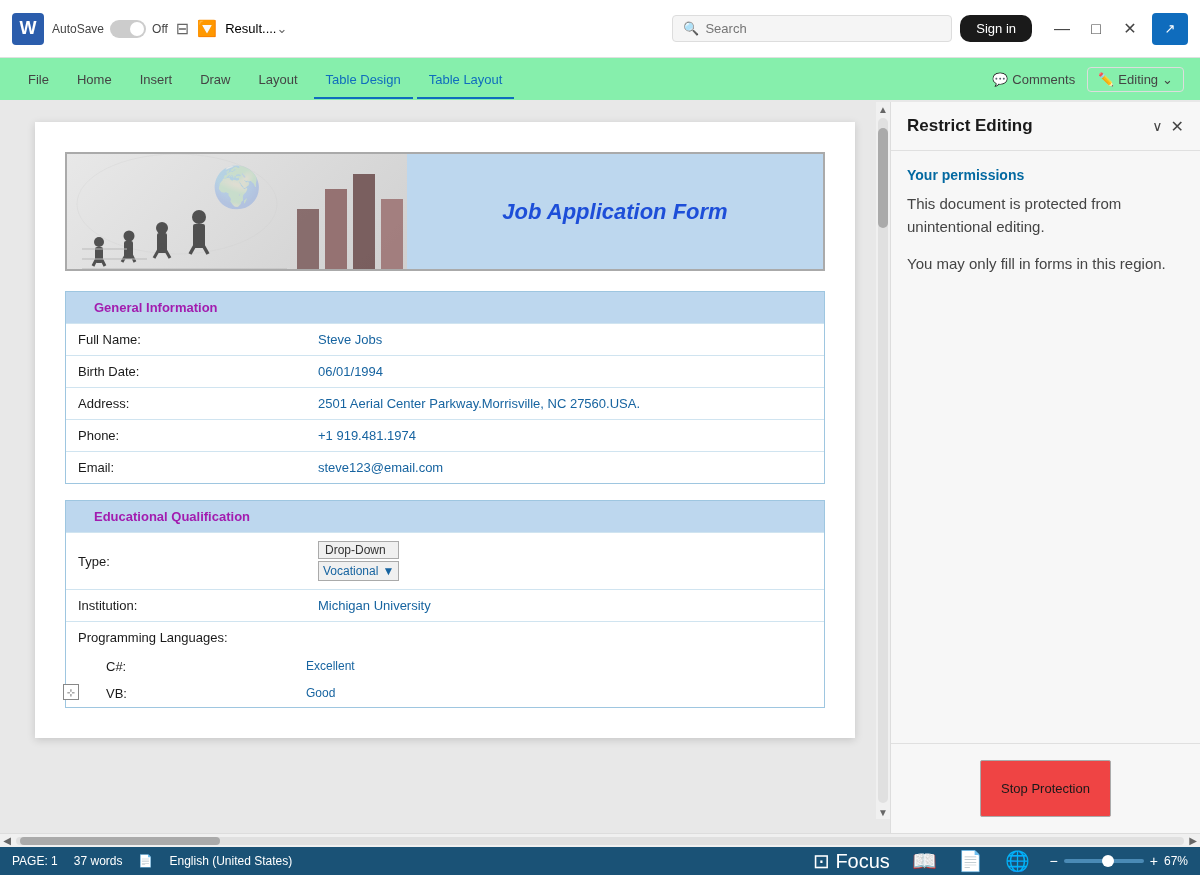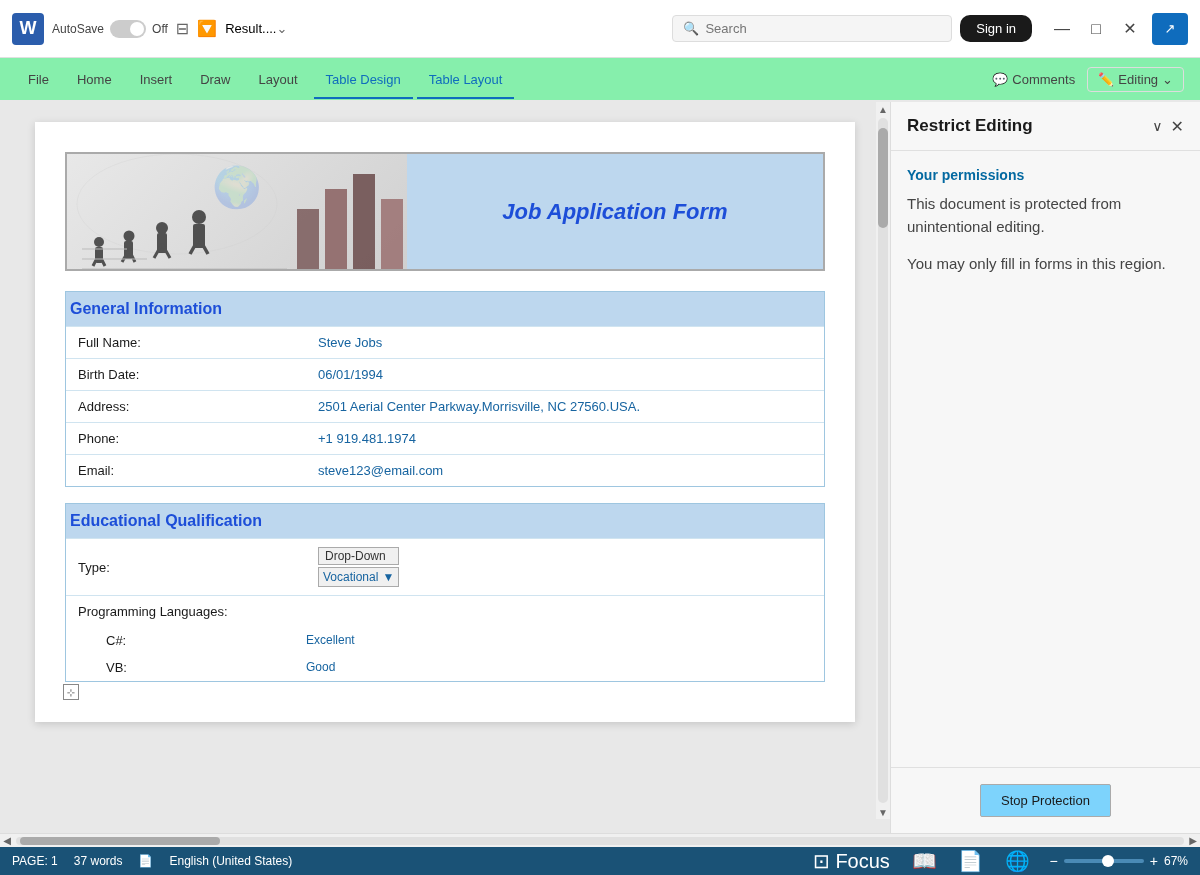--- a/index.html
+++ b/index.html
@@ -41,21 +41,21 @@
     
     .doc-header { display: flex; border: 2px solid #aaa; margin-bottom: 20px; }
     .header-img { width: 340px; height: 115px; background: #f0f0f0; display: flex; align-items: flex-end; overflow: hidden; position: relative; flex-shrink: 0; }
     .header-img-bg { position: absolute; inset: 0; background: linear-gradient(135deg, #e8e8e8 0%, #d0d0d0 100%); }
     .world-map-overlay { position: absolute; top: 10px; left: 0; right: 0; opacity: 0.2; font-size: 40px; text-align: center; color: #666; }
     .header-title { flex: 1; background: #bdd7ee; display: flex; align-items: center; justify-content: center; }
     .header-title h1 { font-size: 22px; font-weight: bold; color: #1d4ed8; text-align: center; font-style: italic; }
 
     
     .info-section { border: 1px solid #9ec6e0; margin-bottom: 16px; }
-    .section-header { background: #bdd7ee; padding: 8px 4px; font-weight: bold; font-size: 16px; color: #1d4ed8; }
+    .section-header { background: #bdd7ee; padding: 8px 28px; font-weight: bold; font-size: 13px; color: #a21caf; }
     .info-row { display: flex; padding: 8px 12px; border-top: 1px solid #d0e4f0; }
     .info-label { width: 240px; font-size: 13px; color: #1a1a1a; flex-shrink: 0; }
     .info-value { font-size: 13px; color: #1764a0; }
 
     
     .edu-section { border: 1px solid #9ec6e0; }
     .edu-row { display: flex; padding: 8px 12px; border-top: 1px solid #d0e4f0; align-items: center; }
     .edu-label { width: 240px; font-size: 13px; color: #1a1a1a; flex-shrink: 0; }
     .edu-value { font-size: 13px; color: #1764a0; }
     .dropdown-widget { display: inline-block; }
@@ -71,21 +71,21 @@
     
     .right-panel { width: 310px; background: #f7f7f7; border-left: 1px solid #ddd; display: flex; flex-direction: column; flex-shrink: 0; }
     .panel-header { display: flex; align-items: center; padding: 14px 16px; background: #f7f7f7; border-bottom: 1px solid #e0e0e0; }
     .panel-title { font-size: 17px; font-weight: 600; color: #1a1a1a; flex: 1; }
     .panel-collapse { font-size: 14px; color: #444; cursor: pointer; margin-right: 8px; }
     .panel-close { font-size: 16px; color: #444; cursor: pointer; }
     .panel-content { padding: 16px; flex: 1; }
     .permissions-title { font-size: 14px; font-weight: 600; color: #0369a1; margin-bottom: 10px; }
     .permissions-text { font-size: 15px; color: #444; line-height: 1.5; }
     .panel-footer { padding: 16px; border-top: 1px solid #e0e0e0; display: flex; justify-content: center; }
-    .stop-protection-btn { background: #7dd3fc; border: 1px solid #aaa; padding: 8px 20px; font-size: 13px; color: #1a1a1a; cursor: pointer; border-radius: 2px; }
+    .stop-protection-btn { background: #ef4444; border: 1px solid #aaa; padding: 20px 20px; font-size: 13px; color: #1a1a1a; cursor: pointer; border-radius: 2px; }
 
     
     .status-bar { background: #1a5276; color: white; display: flex; align-items: center; padding: 0 12px; height: 28px; gap: 16px; flex-shrink: 0; font-size: 12px; }
     .status-spacer { flex: 1; }
     .zoom-area { display: flex; align-items: center; gap: 6px; color: white; }
     .zoom-btn { background: none; border: none; color: white; cursor: pointer; font-size: 14px; }
     .zoom-slider { width: 80px; height: 4px; background: #4a8ab5; border-radius: 2px; position: relative; }
     .zoom-thumb { position: absolute; left: 55%; top: -4px; width: 12px; height: 12px; background: white; border-radius: 50%; transform: translateX(-50%); }
     .view-btn { background: none; border: none; color: white; cursor: pointer; font-size: 20px; padding: 0 3px; }
   </style>
@@ -229,20 +229,24 @@
             <span class="edu-label">Type:</span>
             <div class="dropdown-widget">
               <span class="dropdown-label">Drop-Down</span>
               <div class="dropdown-select">
                 <span>Vocational</span>
                 <span>▼</span>
               </div>
             </div>
           </div>
 
+          <div class="edu-row">
+            <span class="edu-label">Institution:</span>
+            <span class="edu-value">Michigan University</span>
+          </div>
 
           <div class="edu-row">
             <span class="edu-label">Programming Languages:</span>
           </div>
 
           <div class="sub-row">
             <span class="sub-label">C#:</span>
             <span class="sub-value">Excellent</span>
           </div>
 

